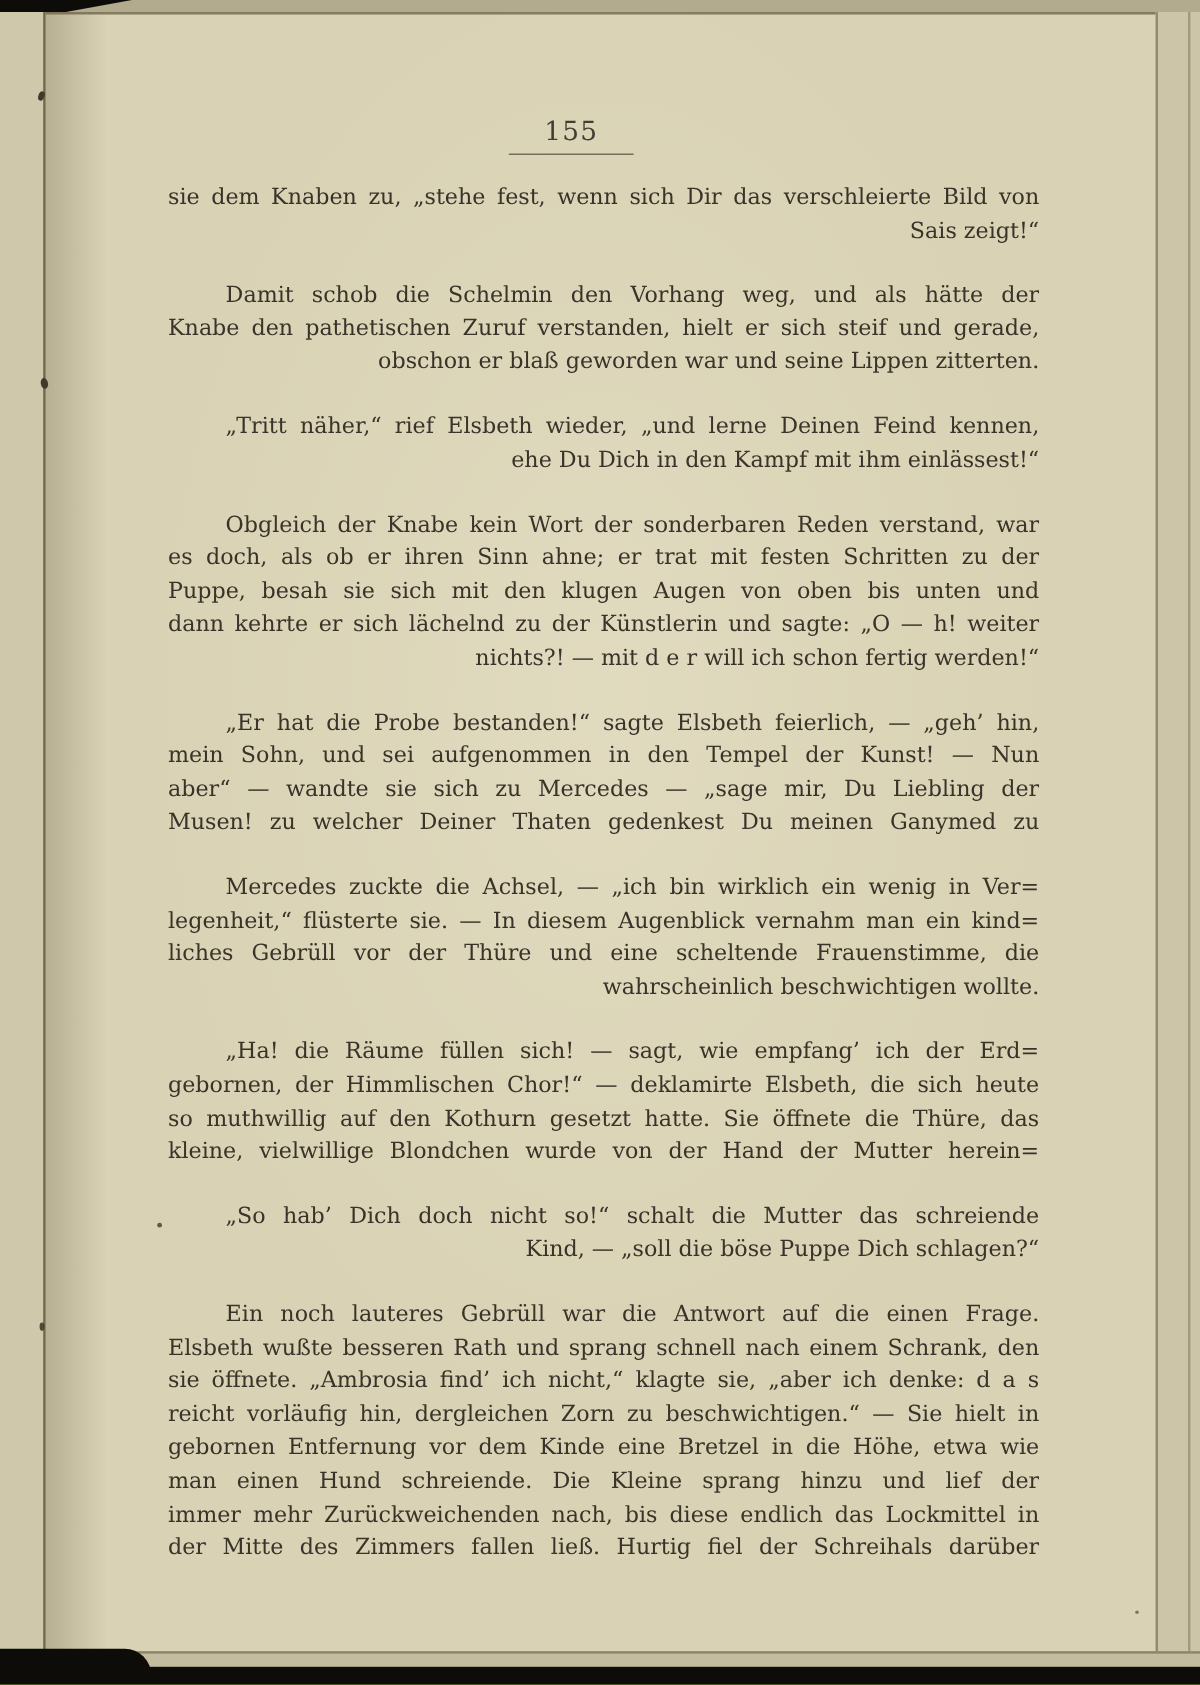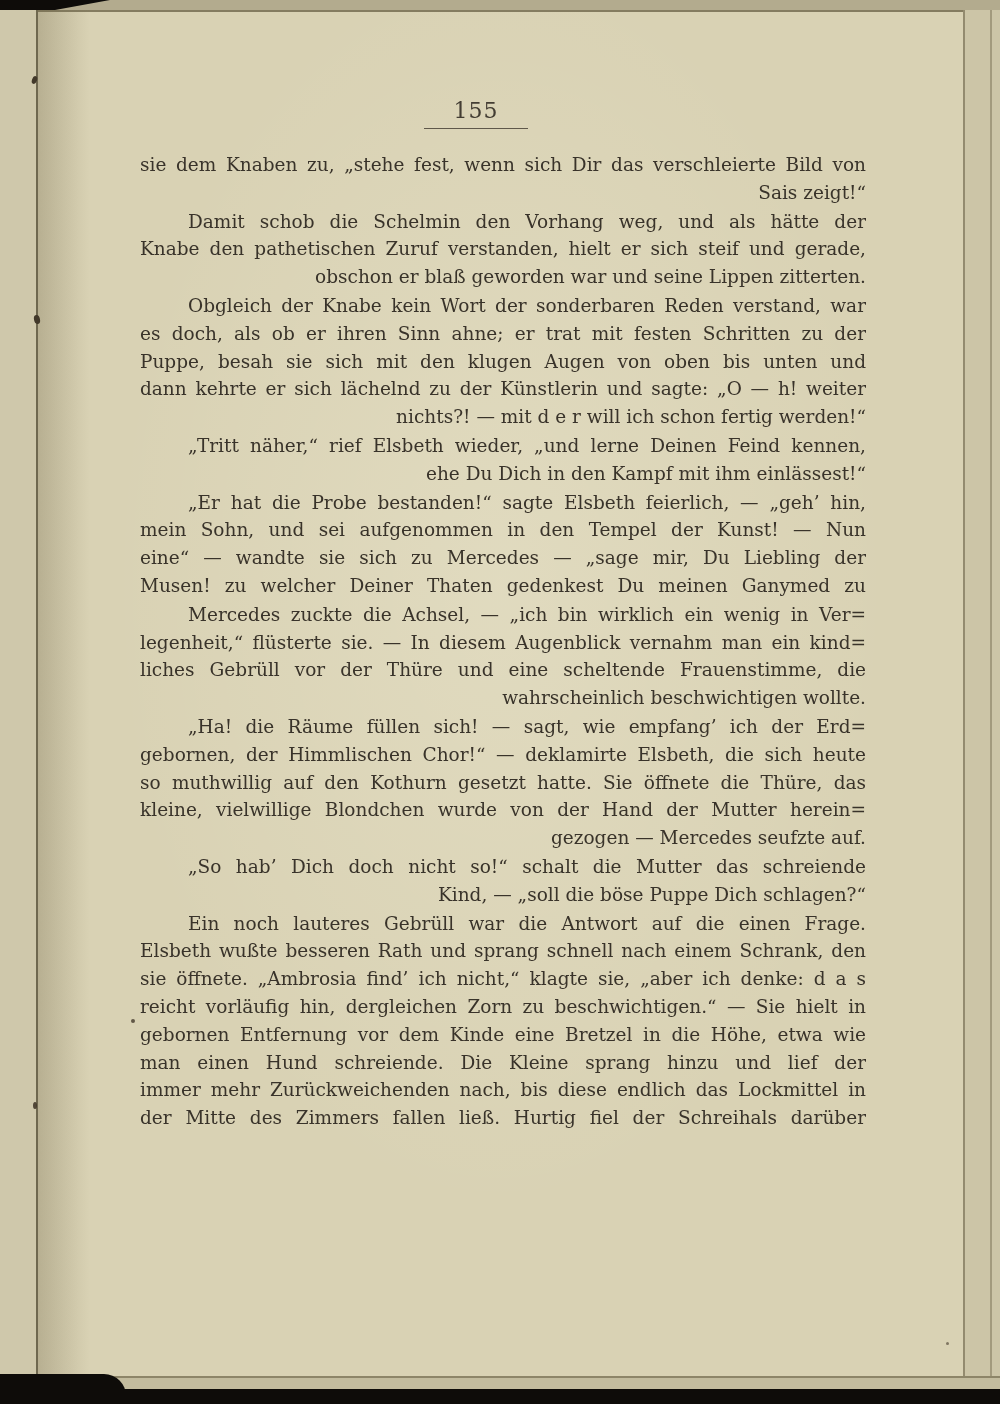--- a/index.html
+++ b/index.html
@@ -86,21 +86,21 @@
   }
 
   
   .text-block {
     position: absolute; left: 140px; top: 151px; width: 726px;
     color: #39332a;
     font-size: 18.5px;
     line-height: 27.8px;
   }
   .para { margin: 0; }
-  .para + .para { margin-top: 1px; }
+  .para + .para { margin-top: 26px; }
   .tline {
     height: 27.8px;
     overflow: hidden;
     text-align: justify;
     white-space: normal;
   }
   .tline.just::after {
     content: "";
     display: inline-block;
     width: 100%;
@@ -139,48 +139,47 @@
       <div class="para">
         <div class="tline just">sie dem Knaben zu, „stehe fest, wenn sich Dir das verschleierte Bild von</div>
         <div class="tline flush-left">Sais zeigt!“</div>
       </div>
       <div class="para">
         <div class="tline indent just">Damit schob die Schelmin den Vorhang weg, und als hätte der</div>
         <div class="tline just">Knabe den pathetischen Zuruf verstanden, hielt er sich steif und gerade,</div>
         <div class="tline flush-left">obschon er blaß geworden war und seine Lippen zitterten.</div>
       </div>
       <div class="para">
+        <div class="tline indent just">„Tritt näher,“ rief Elsbeth wieder, „und lerne Deinen Feind kennen,</div>
+        <div class="tline flush-left">ehe Du Dich in den Kampf mit ihm einlässest!“</div>
+      </div>
+      <div class="para">
         <div class="tline indent just">Obgleich der Knabe kein Wort der sonderbaren Reden verstand, war</div>
         <div class="tline just">es doch, als ob er ihren Sinn ahne; er trat mit festen Schritten zu der</div>
         <div class="tline just">Puppe, besah sie sich mit den klugen Augen von oben bis unten und</div>
         <div class="tline just">dann kehrte er sich lächelnd zu der Künstlerin und sagte: „O — h! weiter</div>
         <div class="tline flush-left">nichts?! — mit d e r will ich schon fertig werden!“</div>
       </div>
       <div class="para">
-        <div class="tline indent just">„Tritt näher,“ rief Elsbeth wieder, „und lerne Deinen Feind kennen,</div>
-        <div class="tline flush-left">ehe Du Dich in den Kampf mit ihm einlässest!“</div>
-      </div>
-      <div class="para">
         <div class="tline indent just">„Er hat die Probe bestanden!“ sagte Elsbeth feierlich, — „geh’ hin,</div>
         <div class="tline just">mein Sohn, und sei aufgenommen in den Tempel der Kunst! — Nun</div>
-        <div class="tline just">eine“ — wandte sie sich zu Mercedes — „sage mir, Du Liebling der</div>
+        <div class="tline just">aber“ — wandte sie sich zu Mercedes — „sage mir, Du Liebling der</div>
         <div class="tline just">Musen! zu welcher Deiner Thaten gedenkest Du meinen Ganymed zu</div>
       </div>
       <div class="para">
         <div class="tline indent just">Mercedes zuckte die Achsel, — „ich bin wirklich ein wenig in Ver=</div>
         <div class="tline just">legenheit,“ flüsterte sie. — In diesem Augenblick vernahm man ein kind=</div>
         <div class="tline just">liches Gebrüll vor der Thüre und eine scheltende Frauenstimme, die</div>
         <div class="tline flush-left">wahrscheinlich beschwichtigen wollte.</div>
       </div>
       <div class="para">
         <div class="tline indent just">„Ha! die Räume füllen sich! — sagt, wie empfang’ ich der Erd=</div>
         <div class="tline just">gebornen, der Himmlischen Chor!“ — deklamirte Elsbeth, die sich heute</div>
         <div class="tline just">so muthwillig auf den Kothurn gesetzt hatte. Sie öffnete die Thüre, das</div>
         <div class="tline just">kleine, vielwillige Blondchen wurde von der Hand der Mutter herein=</div>
-        <div class="tline flush-left">gezogen — Mercedes seufzte auf.</div>
       </div>
       <div class="para">
         <div class="tline indent just">„So hab’ Dich doch nicht so!“ schalt die Mutter das schreiende</div>
         <div class="tline flush-left">Kind, — „soll die böse Puppe Dich schlagen?“</div>
       </div>
       <div class="para">
         <div class="tline indent just">Ein noch lauteres Gebrüll war die Antwort auf die einen Frage.</div>
         <div class="tline just">Elsbeth wußte besseren Rath und sprang schnell nach einem Schrank, den</div>
         <div class="tline just">sie öffnete. „Ambrosia find’ ich nicht,“ klagte sie, „aber ich denke: d a s</div>
         <div class="tline just">reicht vorläufig hin, dergleichen Zorn zu beschwichtigen.“ — Sie hielt in</div>

